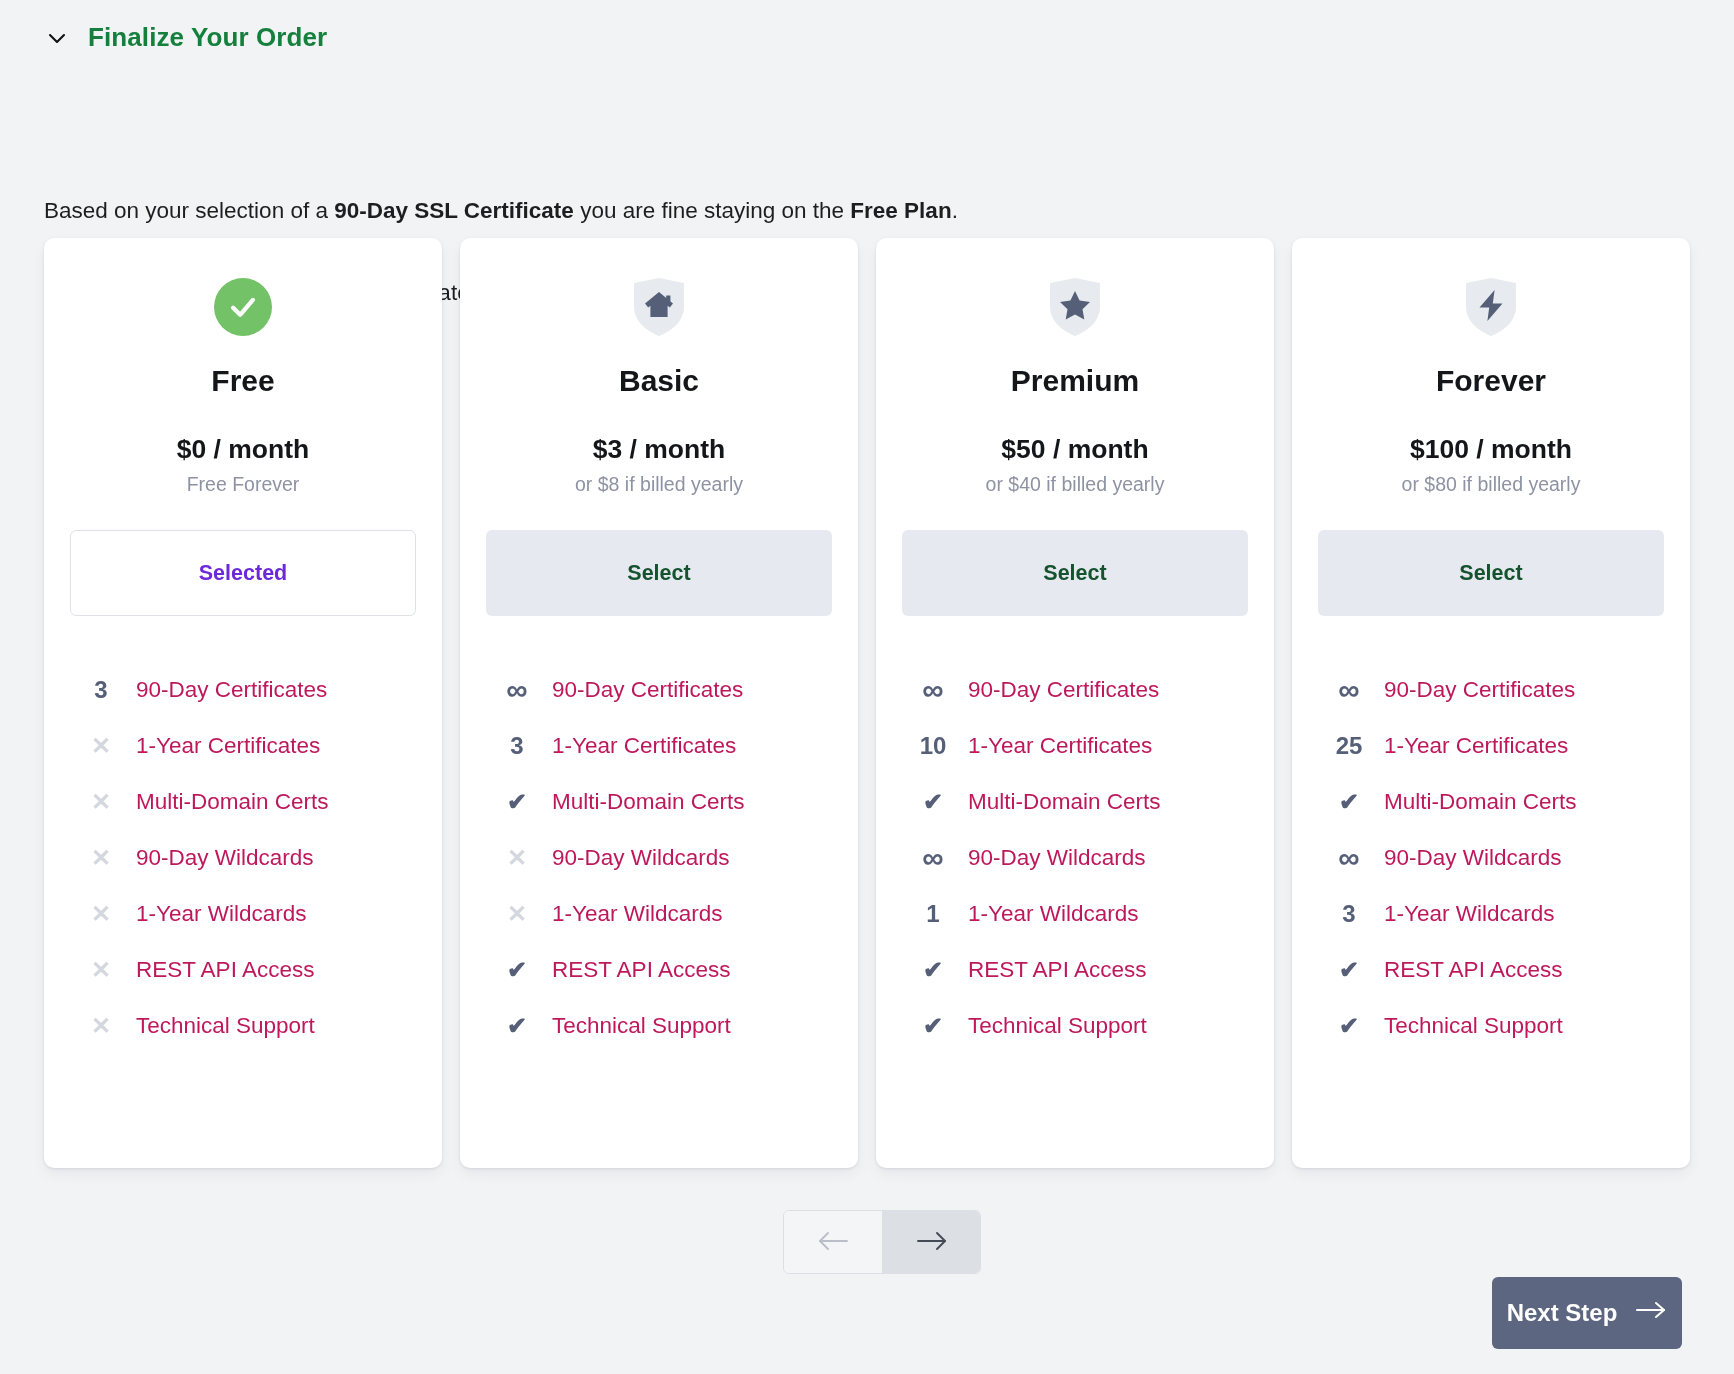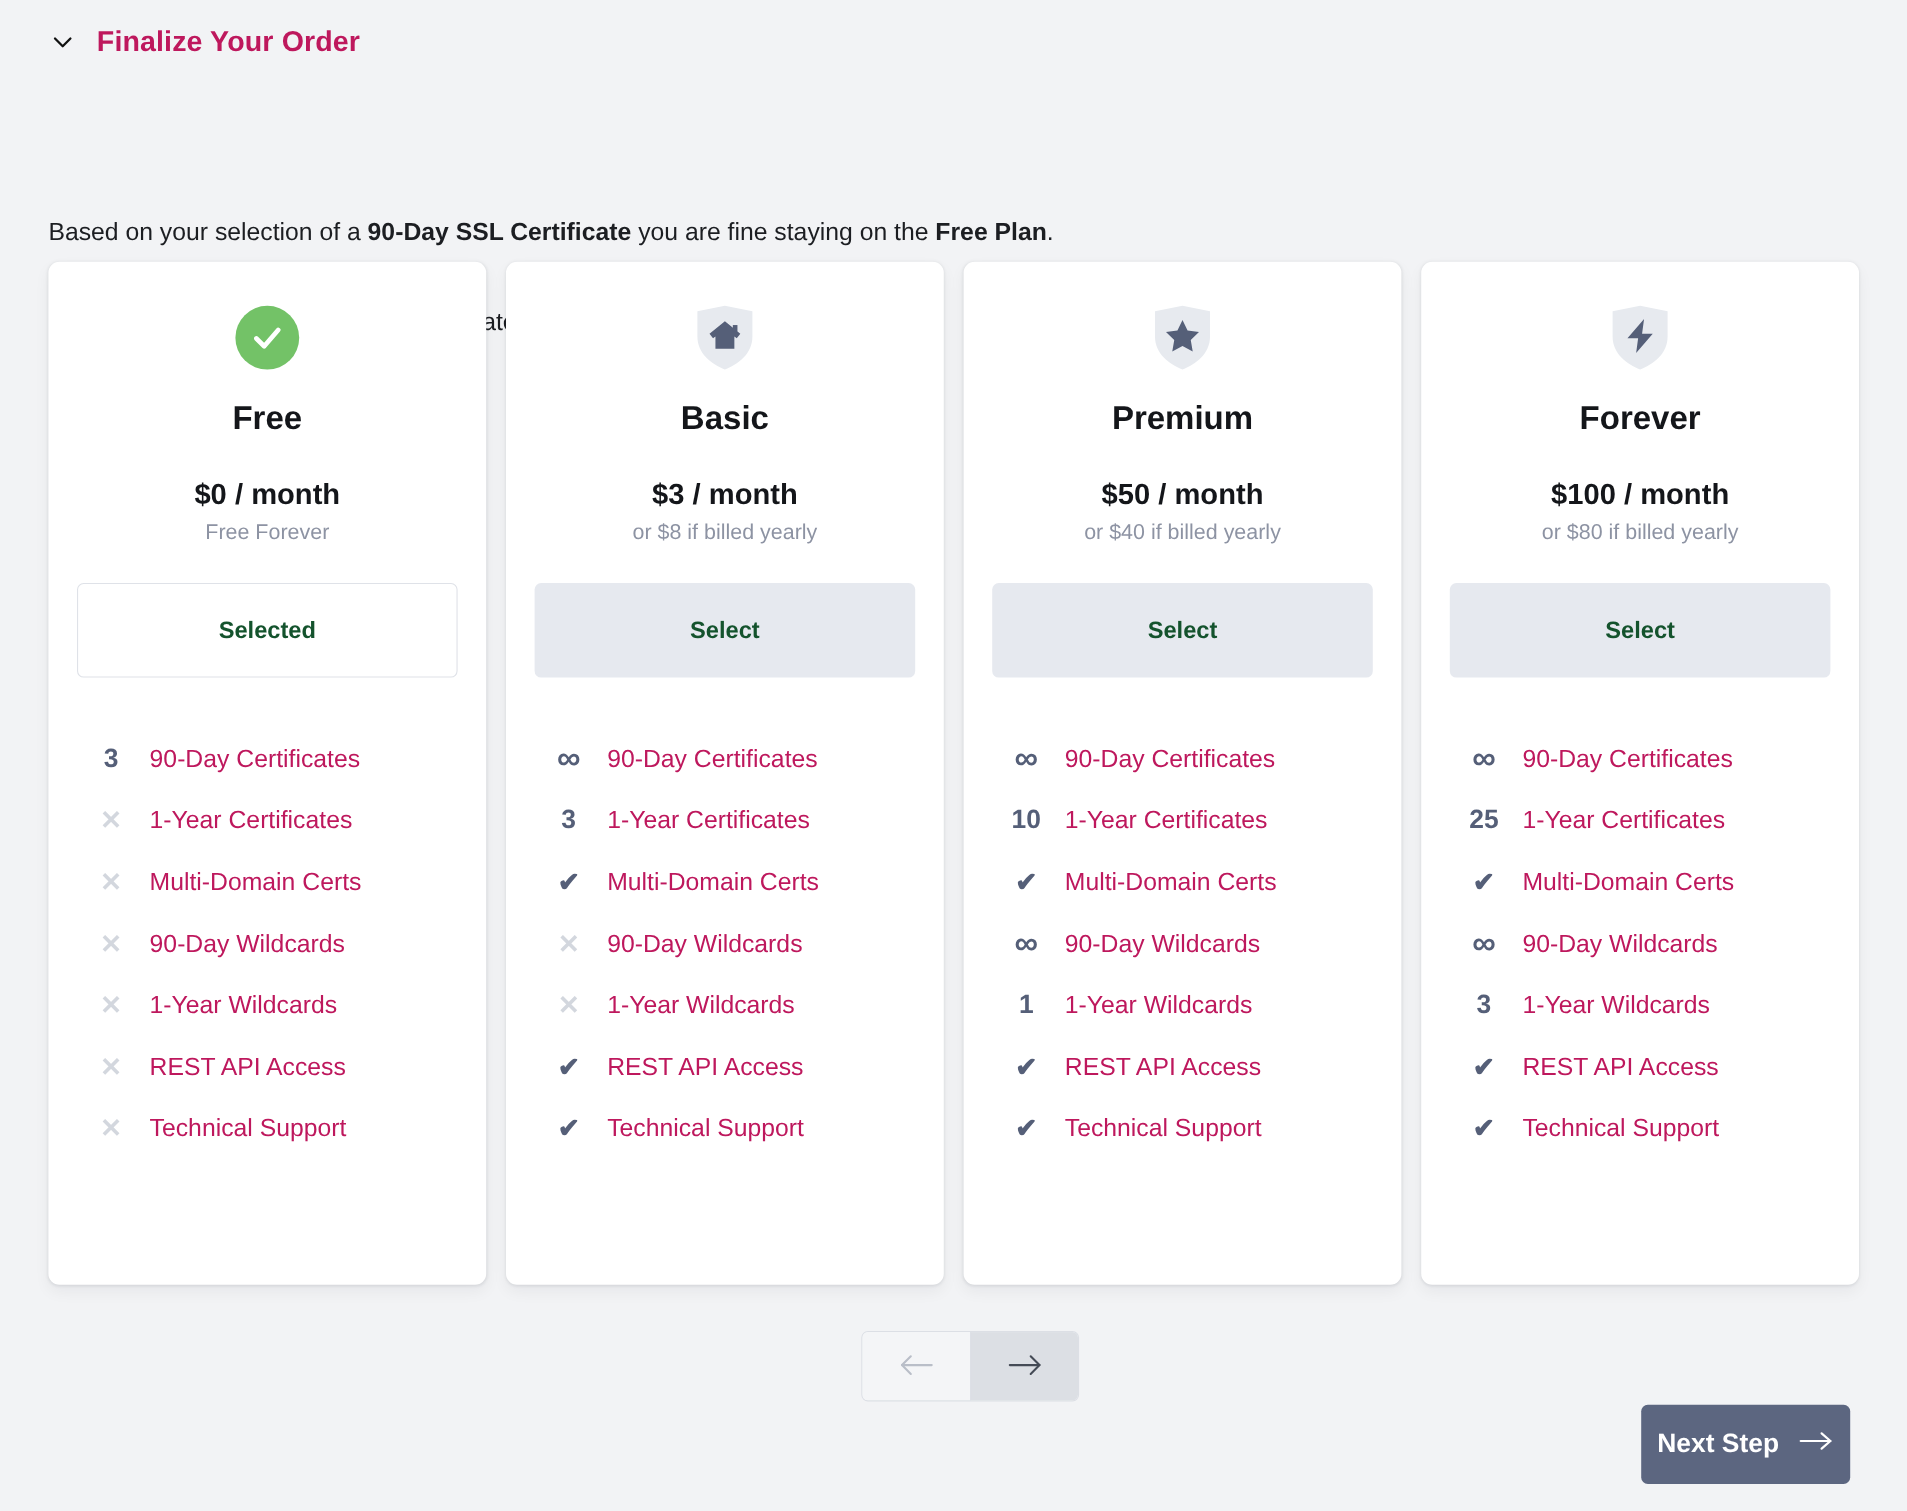--- a/index.html
+++ b/index.html
@@ -19,21 +19,21 @@
     display: flex; align-items: center; gap: 18px;
   }
   .chevron-icon {
     width: 26px; height: 26px;
     display: flex; align-items: center; justify-content: center;
     color: #111;
   }
   .section-title {
     font-size: 26px;
     font-weight: bold;
-    color: #be185d;
+    color: #15803d;
     letter-spacing: 0.1px;
   }
 
   .intro {
     position: absolute;
     left: 44px; top: 108px;
     font-size: 22.5px;
     line-height: 41px;
     color: #1c1e22;
     white-space: pre-line;
@@ -93,21 +93,21 @@
     border-radius: 6px;
     display: flex; align-items: center; justify-content: center;
     font-size: 21.5px;
     cursor: pointer;
     border: none;
     font-family: inherit;
   }
   .plan-btn.selected {
     background: #ffffff;
     border: 1px solid #dfe2e8;
-    color: #14532d;
+    color: #6d28d9;
     font-weight: bold;
   }
   .plan-btn.select {
     background: #e6e9ef;
     color: #14532d;
     font-weight: bold;
   }
 
   .features {
     width: 100%;

